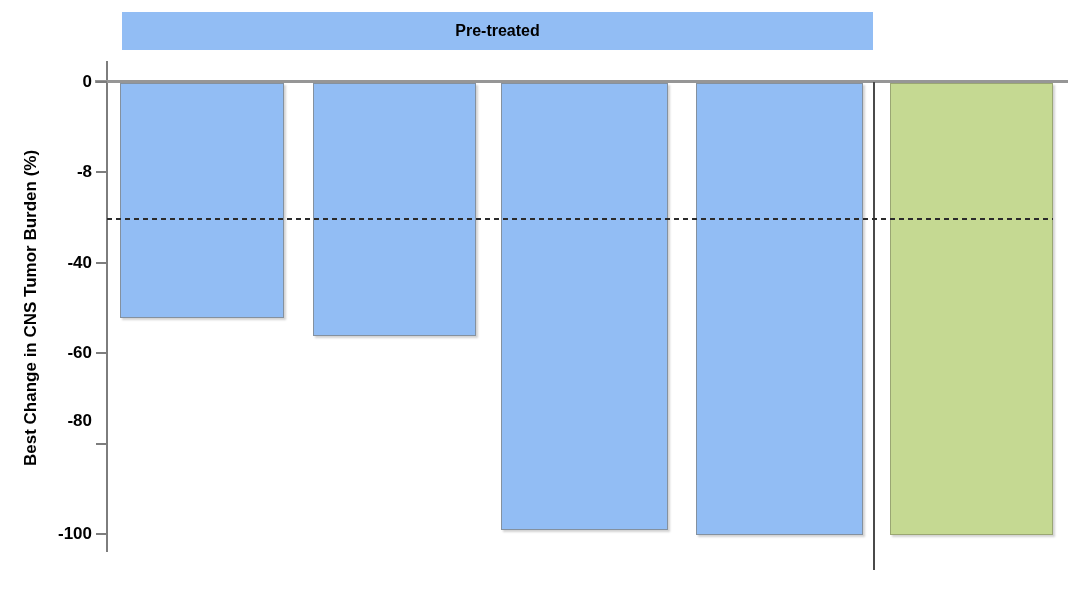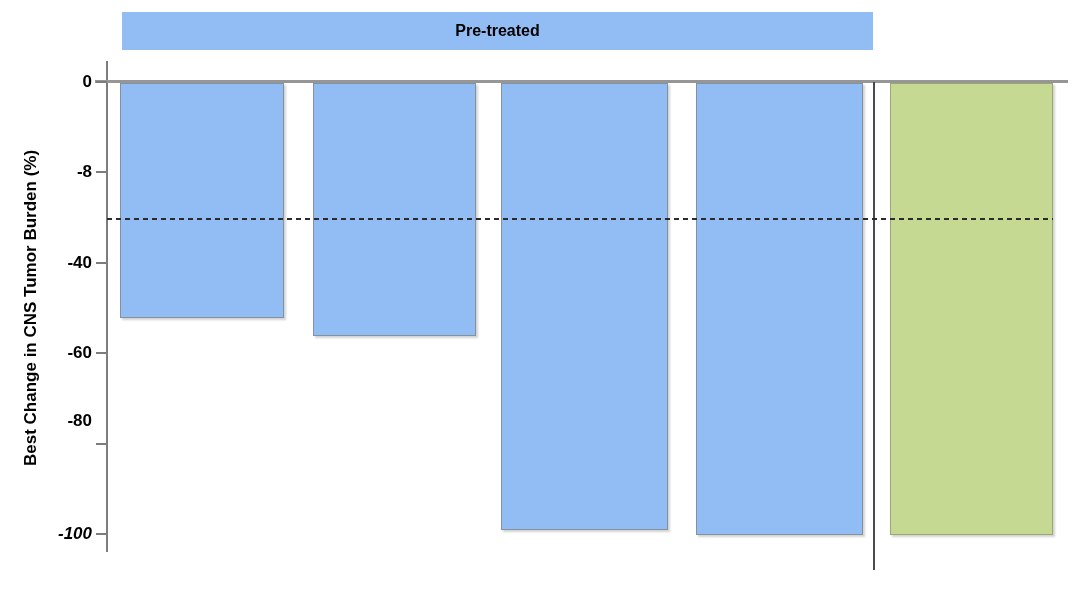--- a/index.html
+++ b/index.html
@@ -100,21 +100,21 @@
       <div class="tick-label" style="top: 72px;">0</div>
       <div class="tick-mark" style="top: 171.4px;"></div>
       <div class="tick-label" style="top: 162.4px;">-8</div>
       <div class="tick-mark" style="top: 261.8px;"></div>
       <div class="tick-label" style="top: 252.8px; text-align: right;">-40</div>
       <div class="tick-mark" style="top: 352.2px;"></div>
       <div class="tick-label" style="top: 343.2px; text-align: right;">-60</div>
       <div class="tick-mark" style="top: 442.6px;"></div>
       <div class="tick-label" style="top: 411px;">-80</div>
       <div class="tick-mark" style="top: 533px;"></div>
-      <div class="tick-label" style="top: 524px; font-style: italic;">-100</div>
+      <div class="tick-label" style="top: 524px;">-100</div>
     </div>
   <div id="bars">
       <div class="bar bar-blue" style="left: 120px; width: 164px; height: 235px; background: rgb(146, 189, 244);"></div>
       <div class="bar bar-blue" style="left: 313px; width: 163px; height: 253px; background: rgb(146, 189, 244);"></div>
       <div class="bar bar-blue" style="left: 501px; width: 167px; height: 447px; background: rgb(146, 189, 244);"></div>
       <div class="bar bar-blue" style="left: 696px; width: 167px; height: 452px; background: rgb(146, 189, 244);"></div>
       <div class="bar bar-green" style="left: 890px; width: 163px; height: 452px; background: rgb(197, 217, 146);"></div>
     </div>
 
   <div class="separator"></div>

